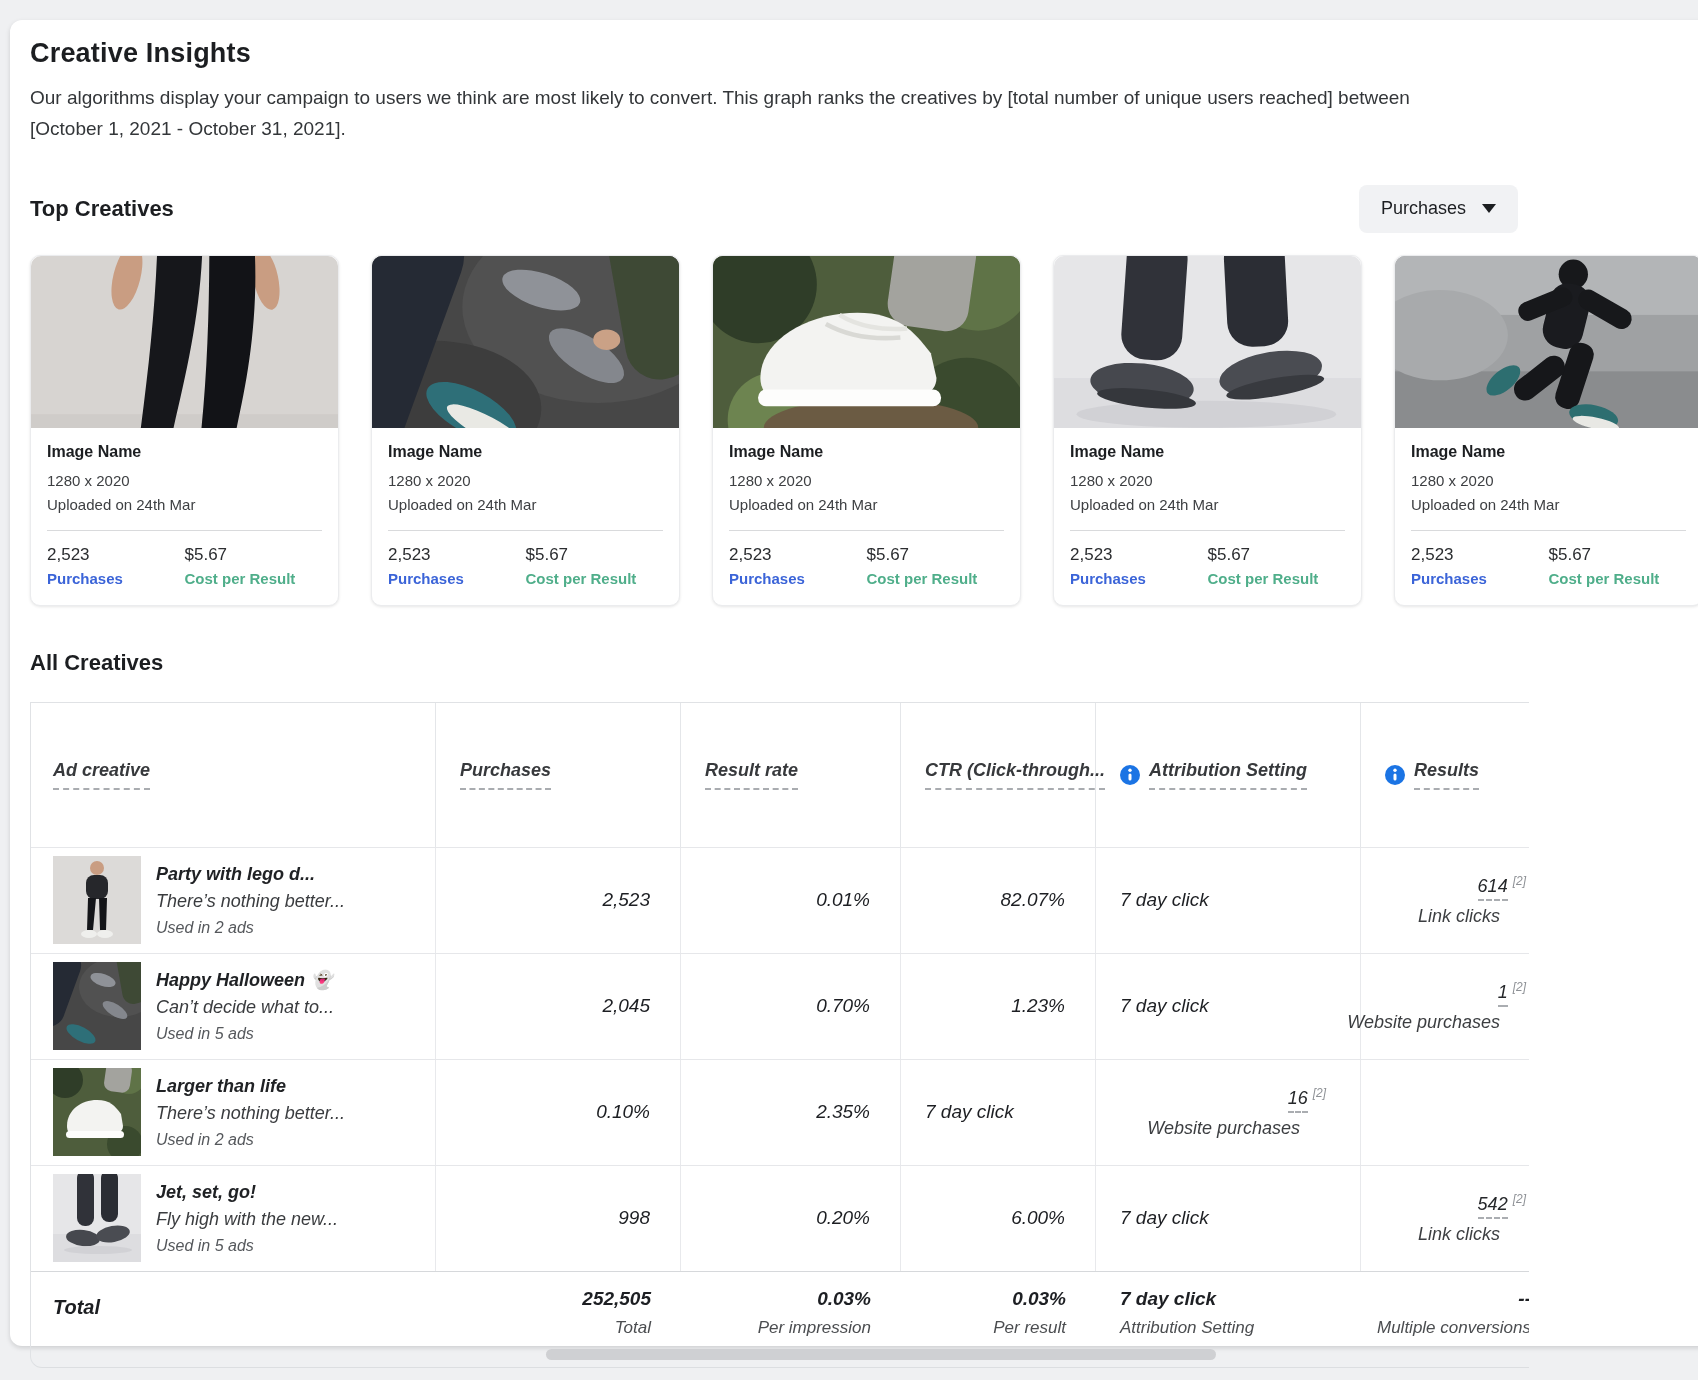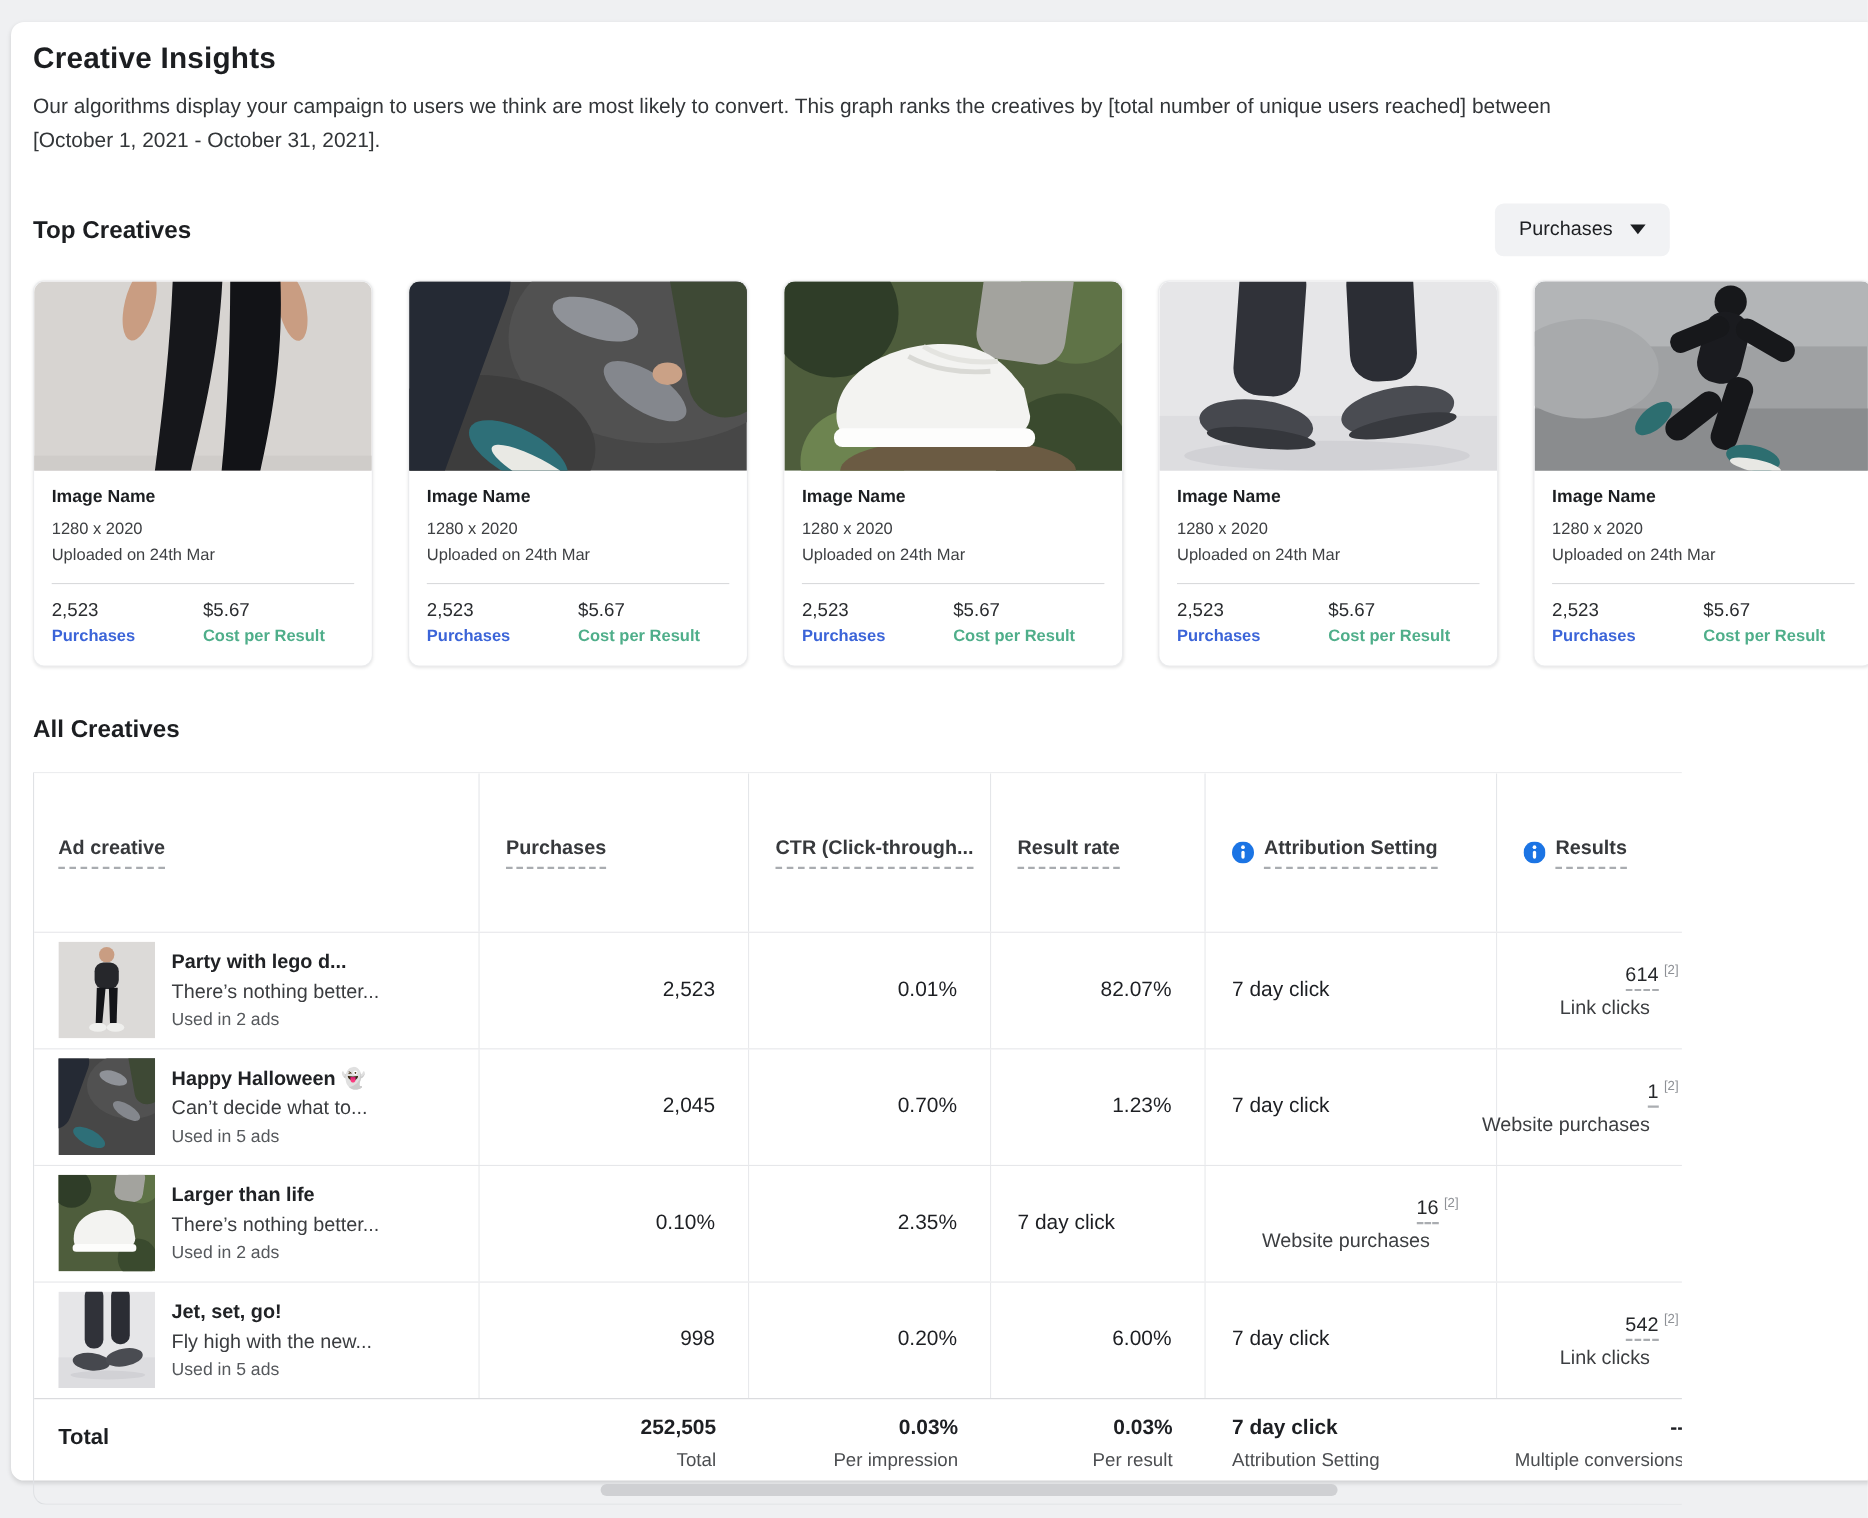--- a/index.html
+++ b/index.html
@@ -51,20 +51,21 @@
   .stat-label { margin-top:5px; font-size:15px; font-weight:bold; }
   .stat-label.blue  { color:#3b64d8; }
   .stat-label.green { color:#4fae8a; }
 
   
   .all-title { margin-top:44px; font-size:22px; font-weight:bold; }
   .tablewrap {
     margin-top:26px; width:1499px; position:relative; overflow:hidden;
     border-left:1px solid #e0e2e5; border-top:1px solid #e0e2e5; border-bottom:1px solid #dcdee1;
     border-radius:0 0 0 12px;
+    font-style:italic;
   }
   .grid-row { display:grid; grid-template-columns:405px 245px 220px 195px 265px 200px 250px; width:1780px; }
   .hrow  { height:144px; }
   .hcell { display:flex; align-items:center; border-right:1px solid #e4e6e9; padding:0 24px; }
   .hcell.first { padding-left:22px; }
   .hlabel {
     font-size:18px; font-weight:bold; color:#37393c;
     border-bottom:2px dashed #a9acb0; padding-bottom:7px; cursor:pointer; white-space:nowrap;
   }
   .info-ic { width:20px; height:20px; margin-right:9px; flex:0 0 auto; }
@@ -290,24 +291,24 @@
     <div class="tablewrap">
 
       <div class="grid-row hrow">
         <div class="hcell first">
             <span class="hlabel">Ad creative</span>
           </div>
         <div class="hcell">
             <span class="hlabel">Purchases</span>
           </div>
         <div class="hcell">
+            <span class="hlabel">Result rate</span>
+          </div>
+        <div class="hcell">
             <span class="hlabel">CTR (Click-through...</span>
-          </div>
-        <div class="hcell">
-            <span class="hlabel">Result rate</span>
           </div>
         <div class="hcell">
           <svg class="info-ic" viewBox="0 0 20 20">
               <circle cx="10" cy="10" r="10" fill="#1b74e4"></circle>
               <rect x="8.5" y="8.4" width="3" height="7.2" rx="1.5" fill="#fff"></rect>
               <circle cx="10" cy="5.2" r="1.7" fill="#fff"></circle>
             </svg>
           <span class="hlabel">Attribution Setting</span>
         </div>
         <div class="hcell">

